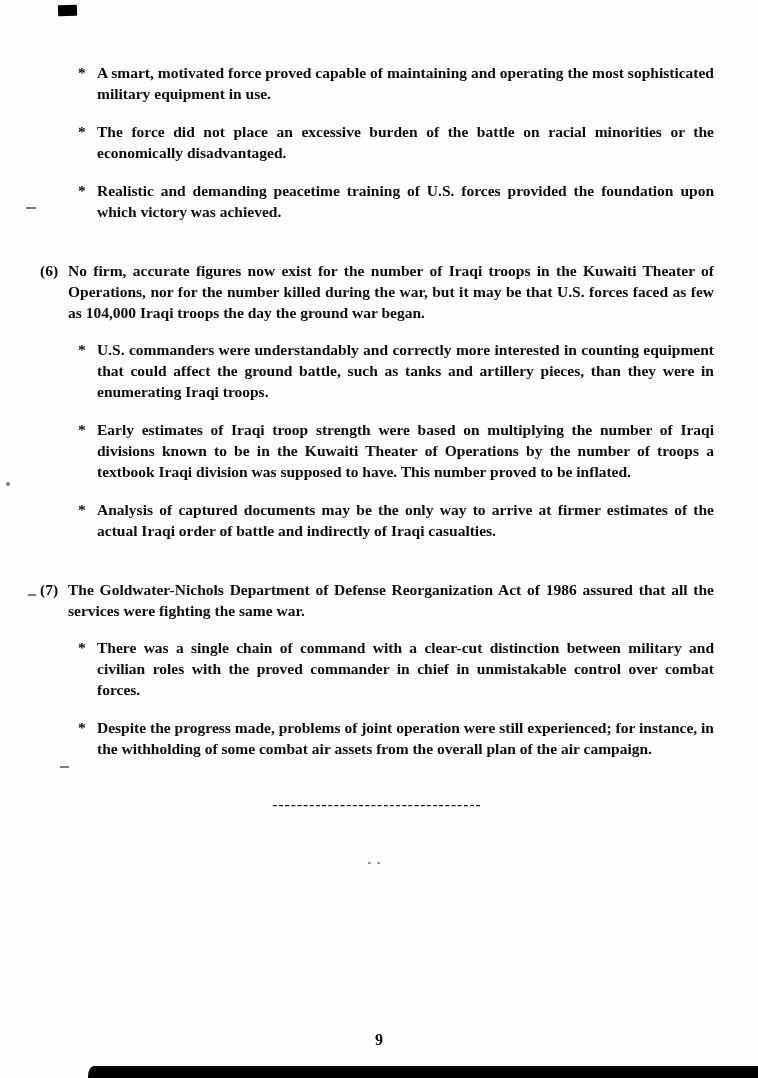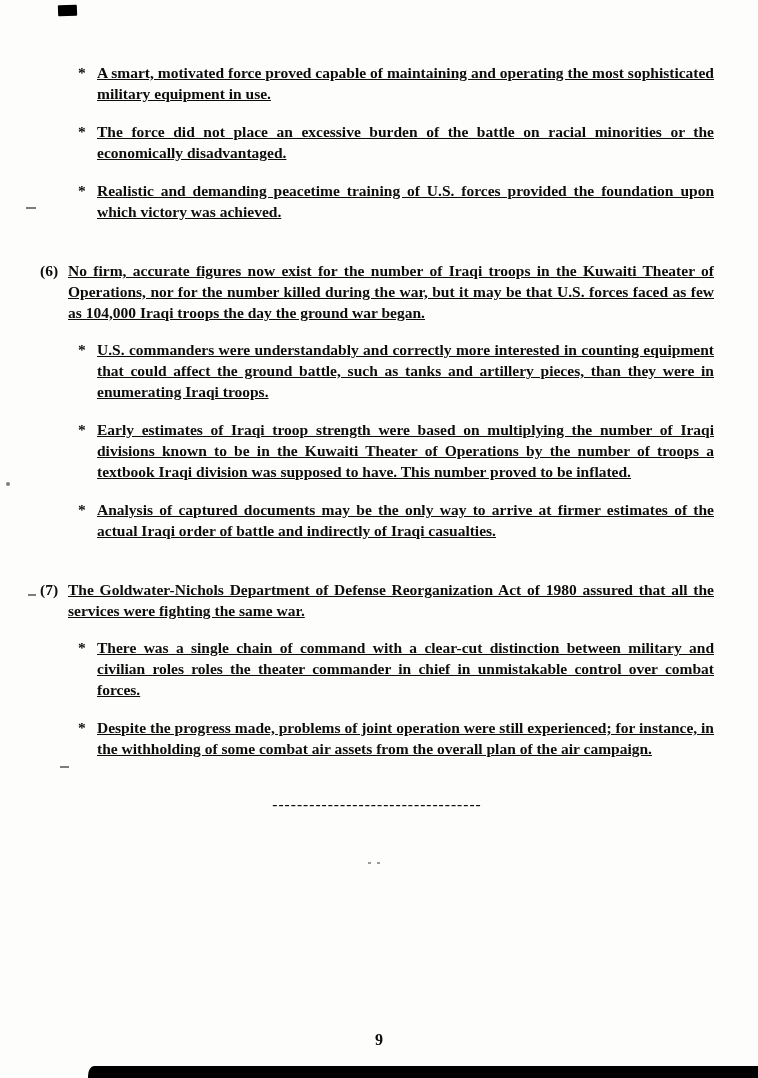--- a/index.html
+++ b/index.html
@@ -18,21 +18,21 @@
     color: #0d0d0d;
     font-size: 15.5px;
     line-height: 21px;
   }
   .content {
     position: absolute;
     top: 62px;
     left: 40px;
     right: 44px;
   }
-  p { margin: 0; text-align: justify; text-decoration: underline; }
+  p { margin: 0; text-align: justify; }
 
   .bullet-row {
     display: flex;
     margin-left: 38px;
     margin-bottom: 17px;
   }
   .bullet-row .marker {
     flex: none;
     width: 19px;
     text-align: left;
@@ -142,26 +142,26 @@
         <p>Early estimates of Iraqi troop strength were based on multiplying the number of Iraqi divisions known to be in the Kuwaiti Theater of Operations by the number of troops a textbook Iraqi division was supposed to have. This number proved to be inflated.</p>
       </div>
       <div class="bullet-row">
         <span class="marker">*</span>
         <p>Analysis of captured documents may be the only way to arrive at firmer estimates of the actual Iraqi order of battle and indirectly of Iraqi casualties.</p>
       </div>
     </div>
 
     <div class="numbered-row">
       <span class="num">(7)</span>
-      <p>The Goldwater-Nichols Department of Defense Reorganization Act of 1980 assured that all the services were fighting the same war.</p>
+      <p>The Goldwater-Nichols Department of Defense Reorganization Act of 1986 assured that all the services were fighting the same war.</p>
     </div>
     <div class="sub-bullets">
       <div class="bullet-row">
         <span class="marker">*</span>
-        <p>There was a single chain of command with a clear-cut distinction between military and civilian roles roles the theater commander in chief in unmistakable control over combat forces.</p>
+        <p>There was a single chain of command with a clear-cut distinction between military and civilian roles with the proved commander in chief in unmistakable control over combat forces.</p>
       </div>
       <div class="bullet-row">
         <span class="marker">*</span>
         <p>Despite the progress made, problems of joint operation were still experienced; for instance, in the withholding of some combat air assets from the overall plan of the air campaign.</p>
       </div>
     </div>
 
     <div class="separator">----------------------------------</div>
 
   </div>

